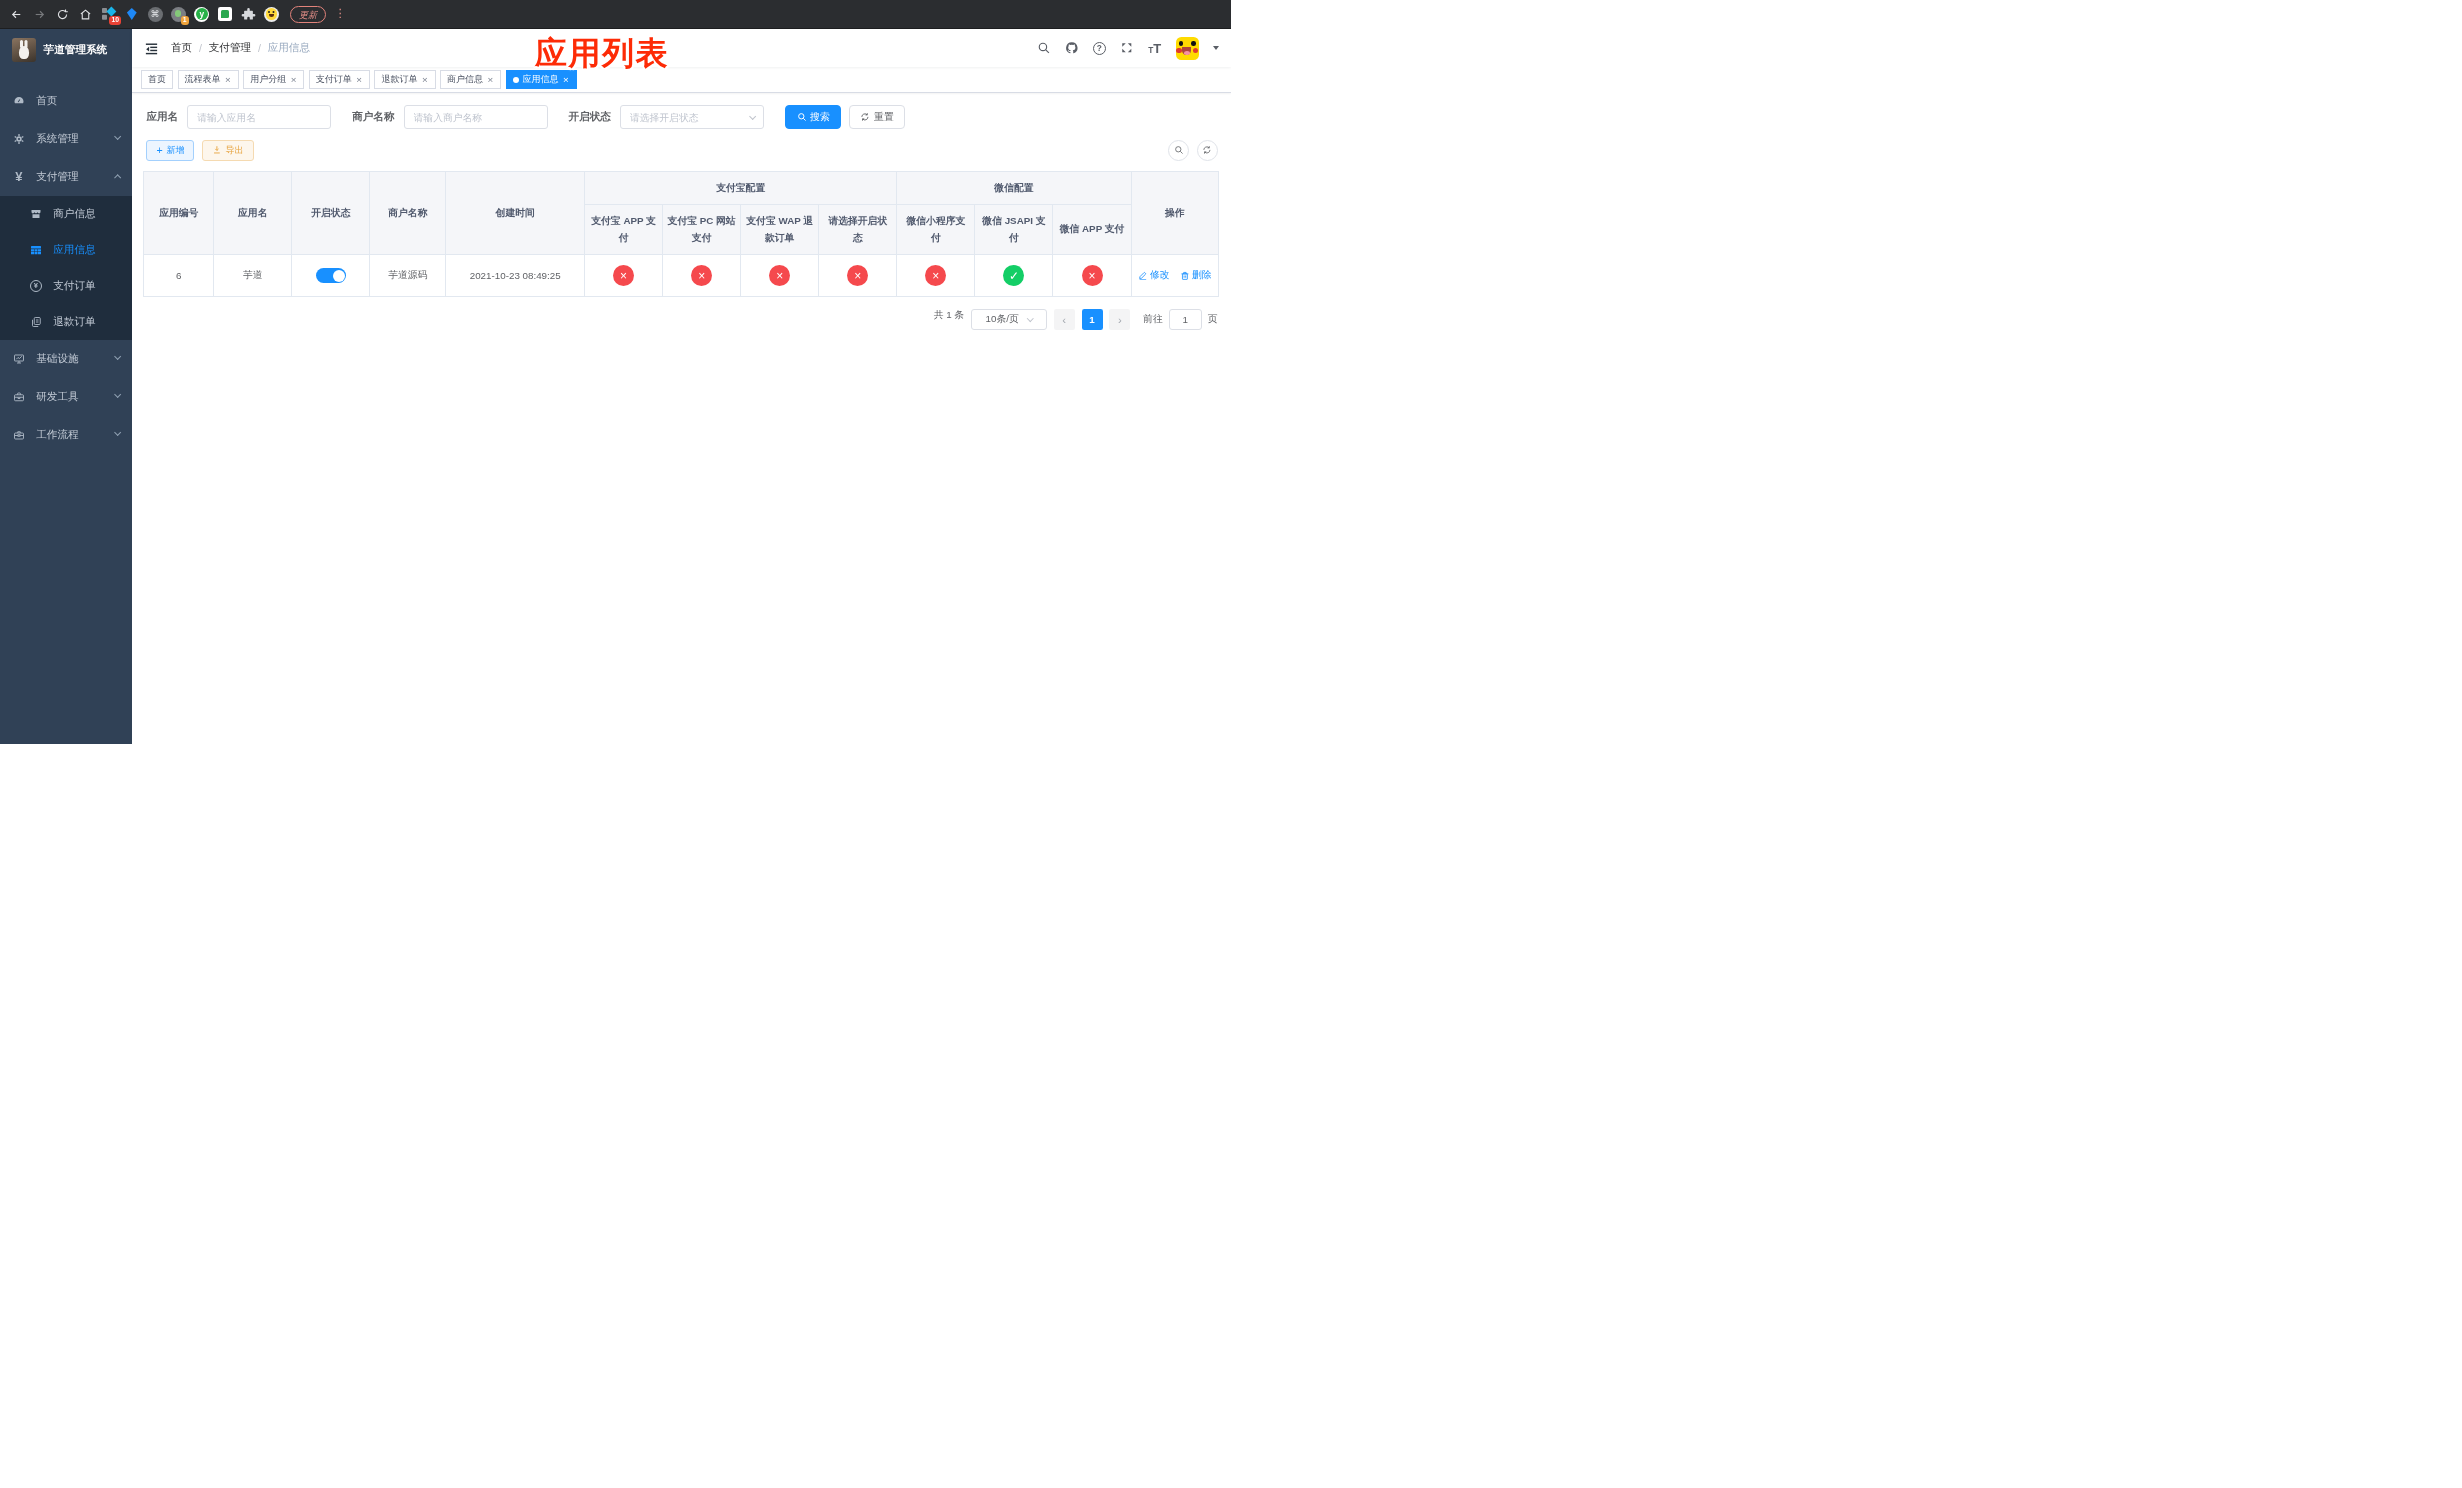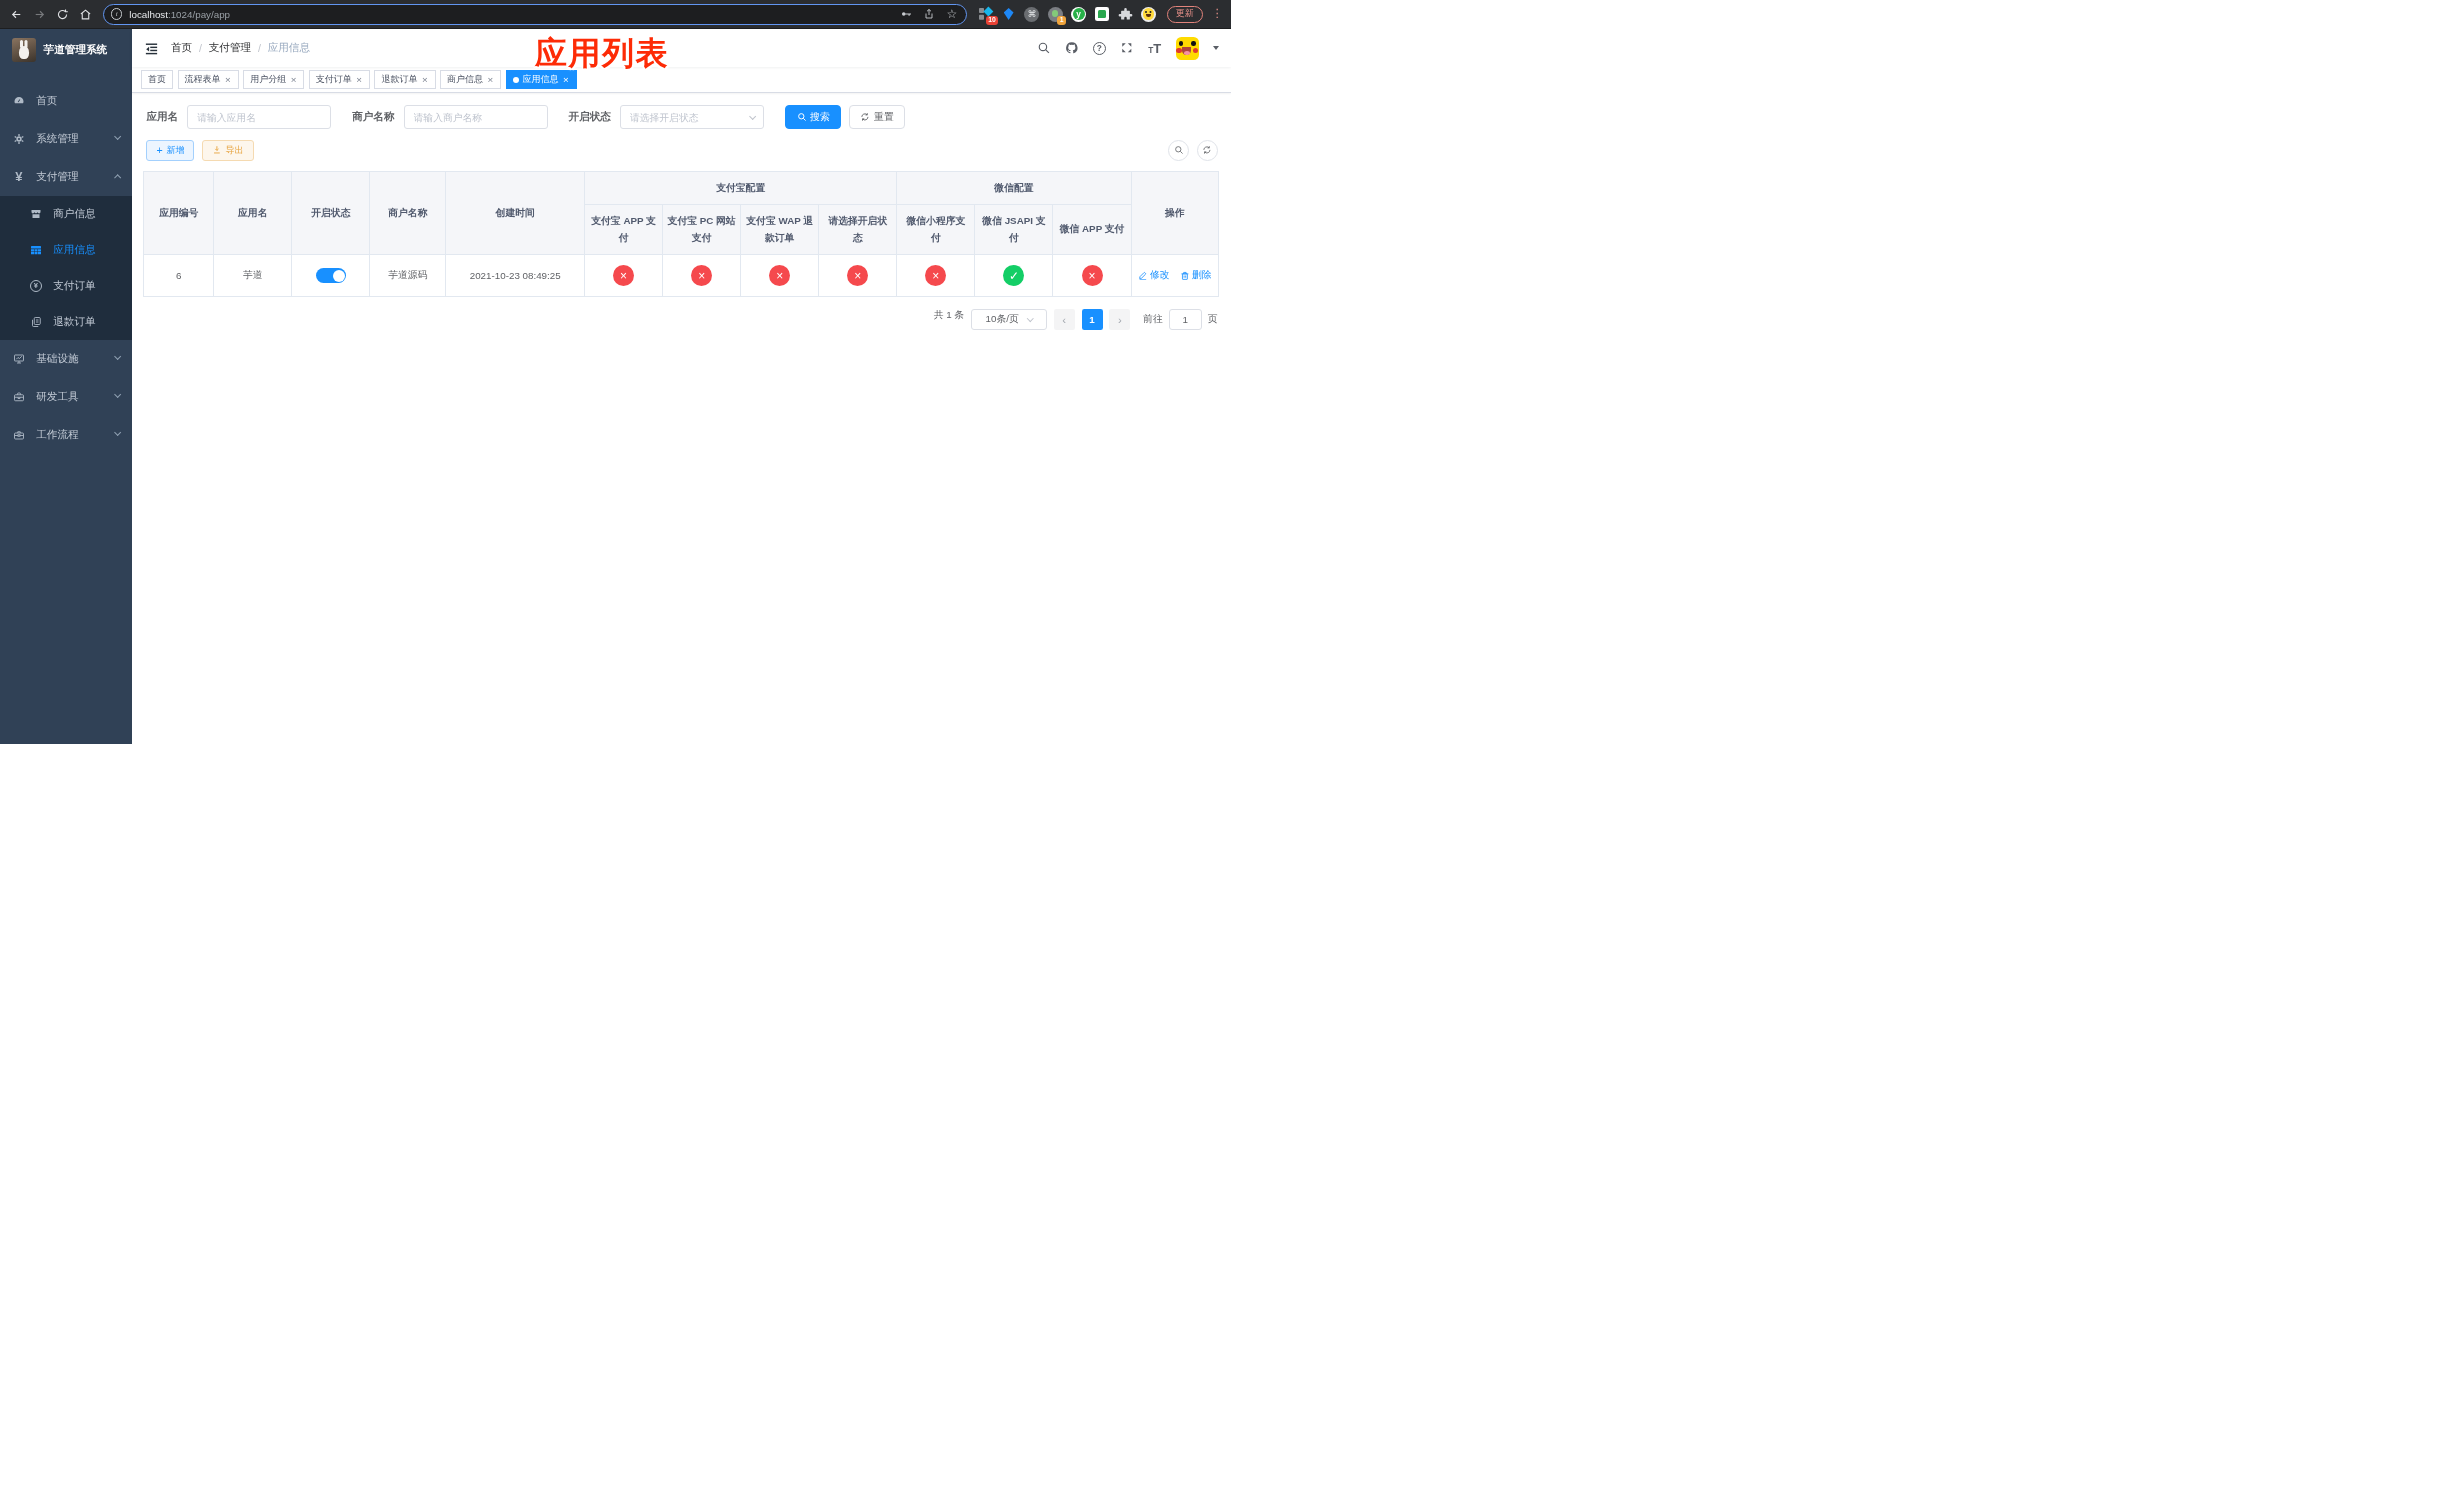--- a/index.html
+++ b/index.html
@@ -28,21 +28,21 @@
   .circle-cam { width:15px; height:15px; border-radius:50%; background:#7b7e83; position:relative; }
   .circle-cam::after { content:""; position:absolute; left:3.8px; top:3.8px; width:6.8px; height:6.8px; border-radius:50%; background:#84c979; }
   .circle-y { width:15px; height:15px; border-radius:50%; background:#fff; display:flex; align-items:center; justify-content:center; }
   .circle-y .y-inner { width:12px; height:12px; border-radius:50%; background:#27b148; color:#fff; font-size:8.3px; font-weight:bold; display:flex; align-items:center; justify-content:center; }
   .sq-chat { width:13.6px; height:13.6px; background:#fff; border-radius:2.3px; display:flex; align-items:center; justify-content:center; }
   .sq-chat .chat-inner { width:8.3px; height:7.6px; background:#2aa84f; border-radius:1.5px 1.5px 1.5px 0; }
   .emoji-avatar { width:15px; height:15px; border-radius:50%; background:#ececec; display:flex; align-items:center; justify-content:center; }
   .emoji-face { width:11.4px; height:11.4px; border-radius:50%; background:#ffd93b; position:relative; }
   .emoji-face::before { content:""; position:absolute; left:2.3px; top:3px; width:1.9px; height:1.9px; border-radius:50%; background:#222; box-shadow:4.5px 0 0 #222; }
   .emoji-face::after { content:""; position:absolute; left:3px; top:6px; width:5.3px; height:3px; border-radius:0 0 5.3px 5.3px; background:#5b2d0d; }
-  .update-btn { height:17px; border:1.1px solid #e2837b; border-radius:9px; color:#e8918a; font-size:9px; display:flex; align-items:flex-start; padding:0 8.3px; margin-left:2.3px; cursor:pointer; white-space:nowrap; }
+  .update-btn { height:17px; border:1.1px solid #e2837b; border-radius:9px; color:#e8918a; font-size:9px; display:flex; align-items:flex-end; padding:0 8.3px; margin-left:2.3px; cursor:pointer; white-space:nowrap;font-style:italic; }
   .menu-dots { color:#e8918a; font-size:11.4px; letter-spacing:0; width:10.6px; text-align:center; cursor:pointer; line-height:1; }
 
   
   .app { display:flex; height:716px; }
 
   
   .sidebar { width:132px; flex-shrink:0; background:#304156; color:#c3cbd6; display:flex; flex-direction:column; }
   .logo-row { height:42px; display:flex; align-items:center; padding-left:12px; gap:7.6px; flex-shrink:0; }
   .logo-img { width:24px; height:24px; border-radius:3px; background:linear-gradient(160deg,#8a7460,#3b332b); position:relative; overflow:hidden; flex-shrink:0; }
   .logo-img::before { content:""; position:absolute; left:6.8px; top:8.3px; width:10.6px; height:13px; background:#f3f1ee; border-radius:50% 50% 42% 42%; }
@@ -172,36 +172,20 @@
         <path d="M17.6 2.8v4.2h4.2"></path>
       </svg>
   </div>
   <div class="nav-btn">
     <svg viewBox="0 0 24 24" fill="none" stroke="currentColor" stroke-width="2">
         <path d="M3.5 11L12 4l8.5 7"></path>
         <path d="M6 9.5V20h12V9.5"></path>
       </svg>
   </div>
 
-  <div class="url-bar">
-    <span class="info-icon">i</span>
-    <span class="url-text"><span>localhost</span><span class="url-path">:1024/pay/app</span></span>
-    <span class="url-actions">
-      <svg viewBox="0 0 24 24" fill="currentColor">
-          <circle cx="7.5" cy="12" r="3.6"></circle>
-          <path d="M10.5 10.8H22v2.4h-2.6v2.4h-2.4v-2.4h-6.5z"></path>
-        </svg>
-      <svg viewBox="0 0 24 24" fill="none" stroke="currentColor" stroke-width="1.8">
-          <path d="M12 14V3"></path>
-          <path d="M8 6.5L12 3l4 3.5"></path>
-          <path d="M6 11v9h12v-9"></path>
-        </svg>
-      <span class="star-glyph">☆</span>
-    </span>
-  </div>
 
   <div class="ext-area">
     <span class="ext-icon">
       <span class="e1-squares"></span>
       <span class="e1-diamond"></span>
       <span class="ext-badge">10</span>
     </span>
     <span class="ext-icon">
         <span class="gem-diamond"></span>
       </span>

